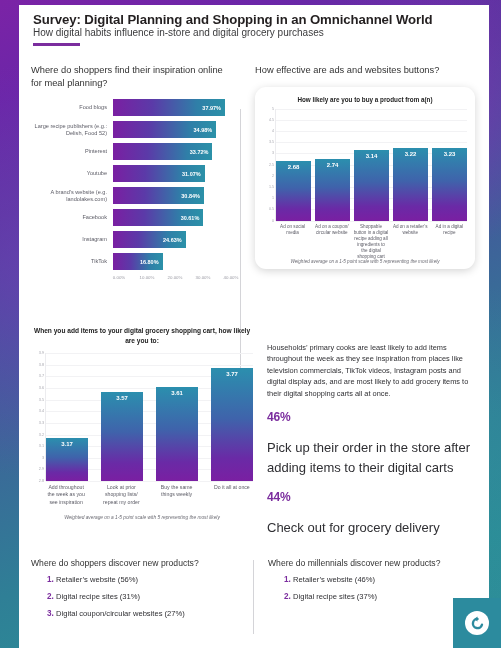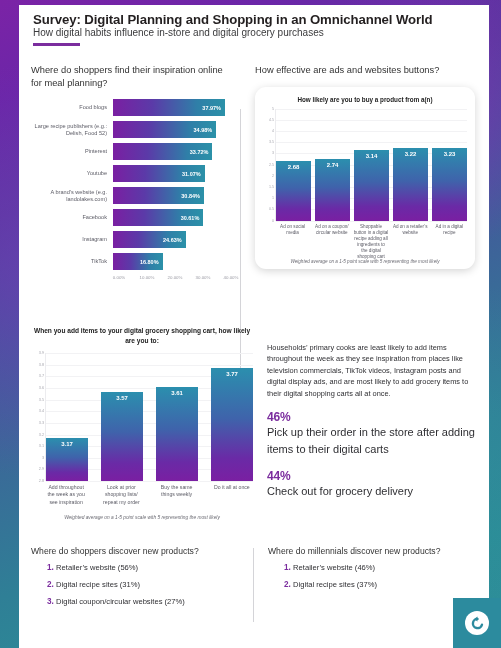--- a/index.html
+++ b/index.html
@@ -139,24 +139,24 @@
     border-left: 1px solid #ececef;
   }
   .mid-cat-row { display: flex; gap: 13px; margin-left: 14px; margin-top: 3px; }
   .mid-cat { flex: 1; text-align: center; font-size: 5.2px; color: #5c5c66; line-height: 1.4; }
   .mid-note { font-size: 4.8px; font-style: italic; color: #6b6b73; text-align: center; margin-top: 9px; }
 
   .mid-text { flex: 1; padding-top: 16px; }
   .mid-para { font-size: 7.4px; color: #2f2f33; line-height: 1.55; }
   .stat { margin-top: 11px; }
   .stat-num { font-size: 12px; font-weight: bold; color: #7b2d9e; letter-spacing: -0.2px; }
-  .stat-desc { font-size: 11px; color: #2f2f33; line-height: 1.55; margin-top: 0; }
-
-  
-  .bot { position: absolute; left: 12px; top: 496px; width: 446px; display: flex; }
+  .stat-desc { font-size: 13px; color: #2f2f33; line-height: 1.55; margin-top: 14px; }
+
+  
+  .bot { position: absolute; left: 12px; top: 508px; width: 446px; display: flex; }
   .bot-col { width: 222px; }
   .bot-col.right { padding-left: 14px; }
   .bot-div {
     width: 1px; background: #d4d4d8; margin: 2px 0 2px 0; height: 74px;
   }
   .bot-title { font-size: 8.6px; color: #333; margin-bottom: 7px; }
   .bot-item { font-size: 7.6px; color: #2f2f33; margin: 0 0 8px 16px; }
   .bot-num { font-weight: bold; color: #7b2d9e; font-size: 8.2px; }
 
   

